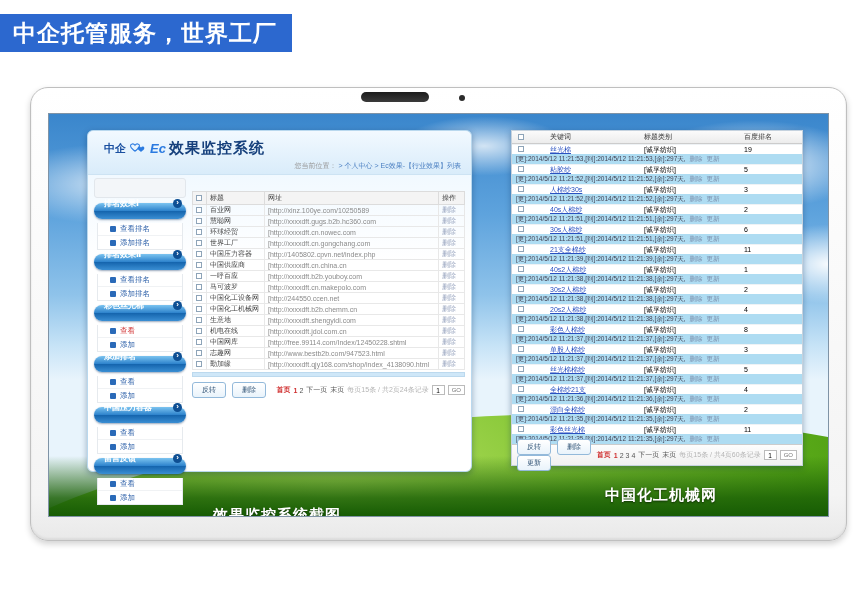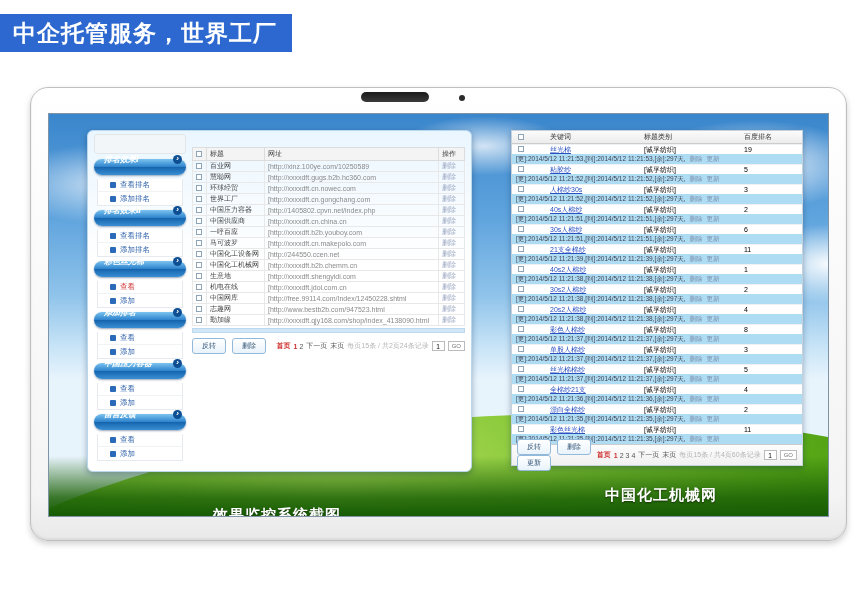--- a/index.html
+++ b/index.html
@@ -52,21 +52,21 @@
   .breadcrumb .path { color:#4a7fc1; }
 
   .app-body { display:flex; padding:3px 6px 0 6px; gap:6px; }
   .sidebar { width:92px; flex:none; }
   .side-top { height:20px; background:#f3f6f9; border:1px solid #e2e7ec; border-radius:3px; margin-bottom:5px; }
   .side-section { margin-bottom:4px; }
   .pill { height:15px; border-radius:8px; cursor:default;
           background:linear-gradient(#7cc4f0,#2f84cd 48%,#1565ae 52%,#3a8ed3);
           color:#fff; font-size:8px; font-weight:bold;
           display:flex; align-items:center; justify-content:space-between;
-          padding:0 4px 16px 10px; box-shadow:0 1px 2px rgba(0,40,90,.4);font-style:italic; }
+          padding:0 4px 16px 10px; box-shadow:0 1px 2px rgba(0,40,90,.4); }
   .pill .arr { width:9px; height:9px; border-radius:50%; background:#0e4f93; color:#fff;
                font-size:8px; line-height:8px; text-align:center; flex:none; }
   .side-items { background:#fff; border:1px solid #e6eaee; border-top:none; margin:4px 3px; }
   .side-item { height:13px; display:flex; align-items:center; gap:4px; padding-left:12px;
                font-size:7.5px; color:#2b5fa8; border-bottom:1px solid #f0f2f4; }
   .side-item:last-child { border-bottom:none; }
   .side-item .sq { width:6px; height:6px; background:#2a6ab8; border-radius:1px; flex:none; }
   .side-item.active span:last-child { color:#d03030; }
 
   .content { flex:1; padding-top:13px; display:flex; flex-direction:column; min-width:0; }
@@ -130,20 +130,35 @@
 
   <div class="screen">
     <div class="cloud c4"></div>
     <div class="cloud c3"></div>
     <div class="cloud c1"></div>
     <div class="cloud c2"></div>
     <div class="hill"></div>
     <div class="grass-base"></div>
 
     <div class="left-app">
+      <div class="app-header">
+        <div class="logo">
+          <span class="logo-cn">中企</span>
+          <svg class="logo-hearts" viewBox="0 0 24 18">
+            <path d="M8 4 C6 1,2 2,2 5 C2 8,6 10,8 12 C10 10,14 8,14 5 C14 2,10 1,8 4 Z" fill="none" stroke="#2a7ae0" stroke-width="1.4"></path>
+            <path d="M16 7 C14.5 4.8,11.5 5.6,11.5 7.8 C11.5 10,14.5 11.5,16 13 C17.5 11.5,20.5 10,20.5 7.8 C20.5 5.6,17.5 4.8,16 7 Z" fill="#2a7ae0"></path>
+          </svg>
+          <span class="logo-ec">Ec</span>
+          <span class="logo-title">效果监控系统</span>
+        </div>
+        <div class="breadcrumb">
+          <span>您当前位置：</span>
+          <span class="path">&gt; 个人中心 &gt; Ec效果-【行业效果】列表</span>
+        </div>
+      </div>
 
       <div class="app-body">
         <div class="sidebar">
           <div class="side-top"></div>
           <div id="sb">
               <div class="side-section">
                 <div class="pill">
                   <span>排名效果Ⅰ</span>
                   <span class="arr">›</span>
                 </div>

